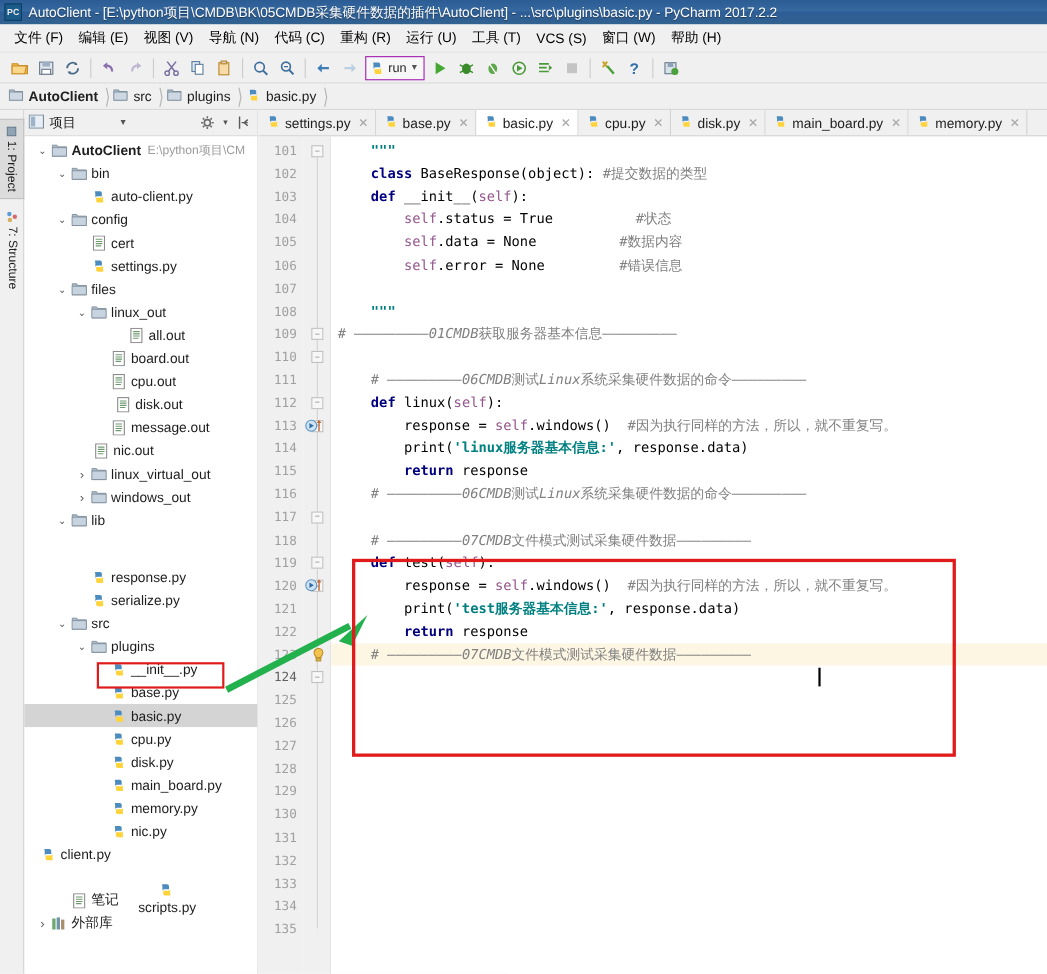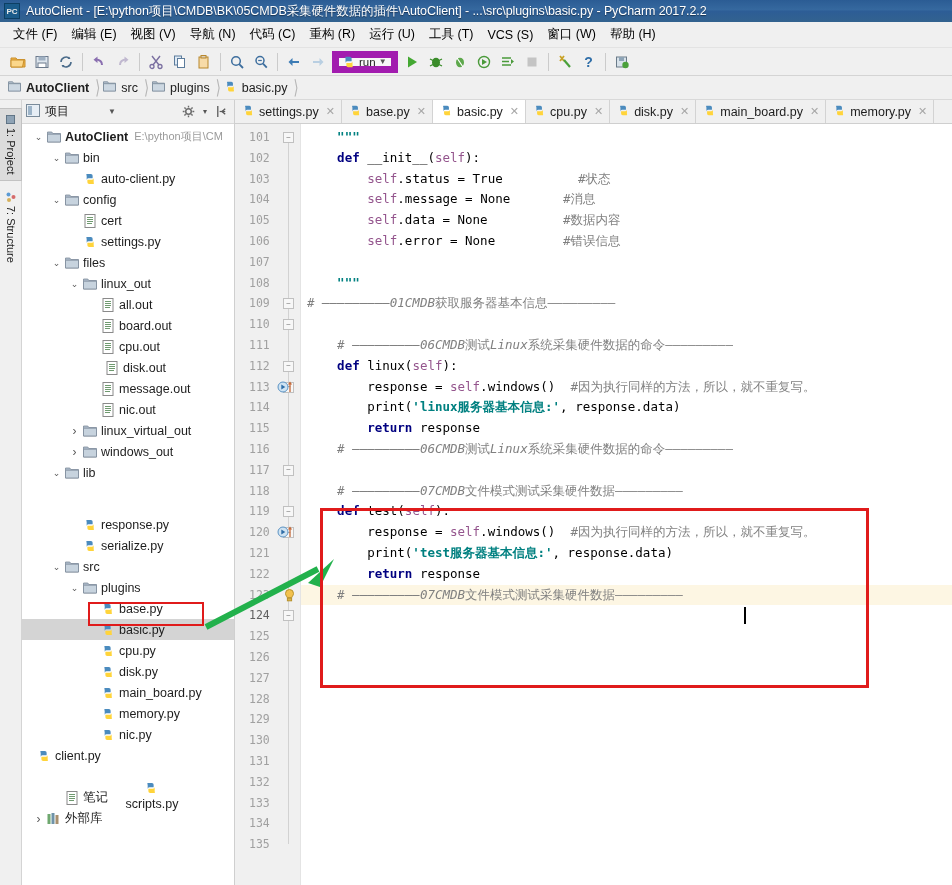--- a/index.html
+++ b/index.html
@@ -66,21 +66,21 @@
   .tb-btn {
     width: 24px; height: 22px;
     display: flex; align-items: center; justify-content: center;
     cursor: default;
     border: 1px solid transparent;
   }
   .tb-sep { width: 1px; height: 18px; background: #cbcbcb; margin: 0 4px; }
   .run-config {
     display: flex; align-items: center;
     height: 22px;
-    border: 7px solid #a21caf;
+    border: 1px solid #a21caf;
     background: #f7f7f7;
     padding: 0 4px 0 3px;
     margin: 0 2px;
     gap: 3px;
   }
   .run-config .rc-label { font-size: 11.5px; color: #1d1d1d; }
   .chev { font-size: 8px; color: #555; }
 
   
   #breadcrumb {
@@ -626,21 +626,21 @@
         <div class="trow" style="padding-left: 46px;">
           <span class="twist">⌄</span>
           <span class="ticon">
             <svg width="14" height="12" viewBox="0 0 14 12">
               <path d="M0.5 1h4.3l1 1.5h7.7v8.5H0.5z" fill="#aebccb" stroke="#7d8c9b" stroke-width="0.8"></path>
               <path d="M0.5 3.2h13v7.8H0.5z" fill="#c7d3de" stroke="#7d8c9b" stroke-width="0.8"></path>
             </svg>
           </span>
           <span class="tlabel">linux_out</span>
         </div>
-        <div class="trow" style="padding-left: 64px;">
+        <div class="trow" style="padding-left: 80px;">
           <span class="twist"></span>
           <span class="ticon">
             <svg width="12" height="14" viewBox="0 0 12 14">
               <rect x="1" y="0.5" width="10" height="13" fill="#fff" stroke="#8a8a8a"></rect>
               <path d="M3 3.5h6M3 5.5h6M3 7.5h6M3 9.5h5" stroke="#6f9a6f" stroke-width="1"></path>
             </svg>
           </span>
           <span class="tlabel">all.out</span>
         </div>
         <div class="trow" style="padding-left: 64px;">
@@ -676,21 +676,21 @@
         <div class="trow" style="padding-left: 64px;">
           <span class="twist"></span>
           <span class="ticon">
             <svg width="12" height="14" viewBox="0 0 12 14">
               <rect x="1" y="0.5" width="10" height="13" fill="#fff" stroke="#8a8a8a"></rect>
               <path d="M3 3.5h6M3 5.5h6M3 7.5h6M3 9.5h5" stroke="#6f9a6f" stroke-width="1"></path>
             </svg>
           </span>
           <span class="tlabel">message.out</span>
         </div>
-        <div class="trow" style="padding-left: 64px;">
+        <div class="trow" style="padding-left: 48px;">
           <span class="twist"></span>
           <span class="ticon">
             <svg width="12" height="14" viewBox="0 0 12 14">
               <rect x="1" y="0.5" width="10" height="13" fill="#fff" stroke="#8a8a8a"></rect>
               <path d="M3 3.5h6M3 5.5h6M3 7.5h6M3 9.5h5" stroke="#6f9a6f" stroke-width="1"></path>
             </svg>
           </span>
           <span class="tlabel">nic.out</span>
         </div>
         <div class="trow" style="padding-left: 46px;">
@@ -755,20 +755,30 @@
         </div>
         <div class="trow" style="padding-left: 46px;">
           <span class="twist">⌄</span>
           <span class="ticon">
             <svg width="14" height="12" viewBox="0 0 14 12">
               <path d="M0.5 1h4.3l1 1.5h7.7v8.5H0.5z" fill="#aebccb" stroke="#7d8c9b" stroke-width="0.8"></path>
               <path d="M0.5 3.2h13v7.8H0.5z" fill="#c7d3de" stroke="#7d8c9b" stroke-width="0.8"></path>
             </svg>
           </span>
           <span class="tlabel">plugins</span>
+        </div>
+        <div class="trow" style="padding-left: 64px;">
+          <span class="twist"></span>
+          <span class="ticon">
+            <svg width="14" height="14" viewBox="0 0 16 16">
+              <path d="M4 2.2h5a2 2 0 012 2v3H6.2a2 2 0 00-2 2V4.2a2 2 0 01-0.2-2z" fill="#4b8bbe"></path>
+              <path d="M12 13.8H7a2 2 0 01-2-2v-3h5.2a2 2 0 002-2v5a2 2 0 010 2z" fill="#ffd43b"></path>
+            </svg>
+          </span>
+          <span class="tlabel">__init__.py</span>
         </div>
         <div class="trow" style="padding-left: 64px;">
           <span class="twist"></span>
           <span class="ticon">
             <svg width="14" height="14" viewBox="0 0 16 16">
               <path d="M4 2.2h5a2 2 0 012 2v3H6.2a2 2 0 00-2 2V4.2a2 2 0 01-0.2-2z" fill="#4b8bbe"></path>
               <path d="M12 13.8H7a2 2 0 01-2-2v-3h5.2a2 2 0 002-2v5a2 2 0 010 2z" fill="#ffd43b"></path>
             </svg>
           </span>
           <span class="tlabel">base.py</span>
@@ -1001,23 +1011,23 @@
               <path d="M13 1.5l2.2 3h-4.4z" fill="#c46a3a"></path>
             </svg>
           </div>
           <div class="bulb" style="left: 9px; top: 464.6px;"><svg width="11" height="13" viewBox="0 0 11 13">
               <path d="M5.5 0.5A4 4 0 019.5 4.5c0 2-1.6 3-1.8 4.2H3.3C3.1 7.5 1.5 6.5 1.5 4.5A4 4 0 015.5 0.5z" fill="#f2c14e" stroke="#b8922b"></path>
               <rect x="3.4" y="9.2" width="4.2" height="2.6" fill="#d8b24a" stroke="#b8922b"></rect>
             </svg></div>
         </div>
       <div id="code">
         <div class="cline"><span class="plain">    </span><span class="docstr">"""</span></div>
+          <div class="cline"><span class="plain">    </span><span class="kw">class </span><span class="plain">BaseResponse(object):</span><span class="plain"> </span><span class="cmtcn">#提交数据的类型</span></div>
           <div class="cline"><span class="plain">    </span><span class="kw">def </span><span class="plain">__init__(</span><span class="self">self</span><span class="plain">):</span></div>
           <div class="cline"><span class="plain">        </span><span class="self">self</span><span class="plain">.status = </span><span class="plain">True</span><span class="plain">          </span><span class="cmtcn">#状态</span></div>
-          <div class="cline"><span class="plain">        </span><span class="self">self</span><span class="plain">.message = </span><span class="plain">None</span><span class="plain">       </span><span class="cmtcn">#消息</span></div>
           <div class="cline"><span class="plain">        </span><span class="self">self</span><span class="plain">.data = </span><span class="plain">None</span><span class="plain">          </span><span class="cmtcn">#数据内容</span></div>
           <div class="cline"><span class="plain">        </span><span class="self">self</span><span class="plain">.error = </span><span class="plain">None</span><span class="plain">         </span><span class="cmtcn">#错误信息</span></div>
           <div class="cline"></div>
           <div class="cline"><span class="plain">    </span><span class="docstr">"""</span></div>
           <div class="cline"><span class="cmt"># —————————</span><span class="cmt">01CMDB</span><span class="cmtcn">获取服务器基本信息—————————</span></div>
           <div class="cline"></div>
           <div class="cline"><span class="cmt">    # —————————</span><span class="cmt">06CMDB</span><span class="cmtcn">测试</span><span class="cmt">Linux</span><span class="cmtcn">系统采集硬件数据的命令—————————</span></div>
           <div class="cline"><span class="plain">    </span><span class="kw">def </span><span class="plain">linux(</span><span class="self">self</span><span class="plain">):</span></div>
           <div class="cline"><span class="plain">        response = </span><span class="self">self</span><span class="plain">.windows()  </span><span class="cmtcn">#因为执行同样的方法，所以，就不重复写。</span></div>
           <div class="cline"><span class="plain">        print(</span><span class="str">'linux服务器基本信息:'</span><span class="plain">, response.data)</span></div>

